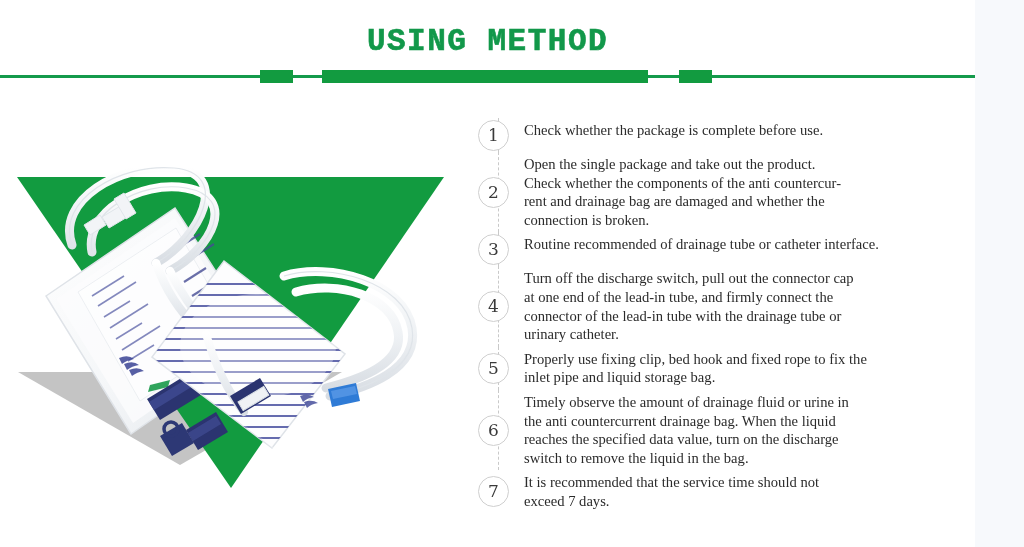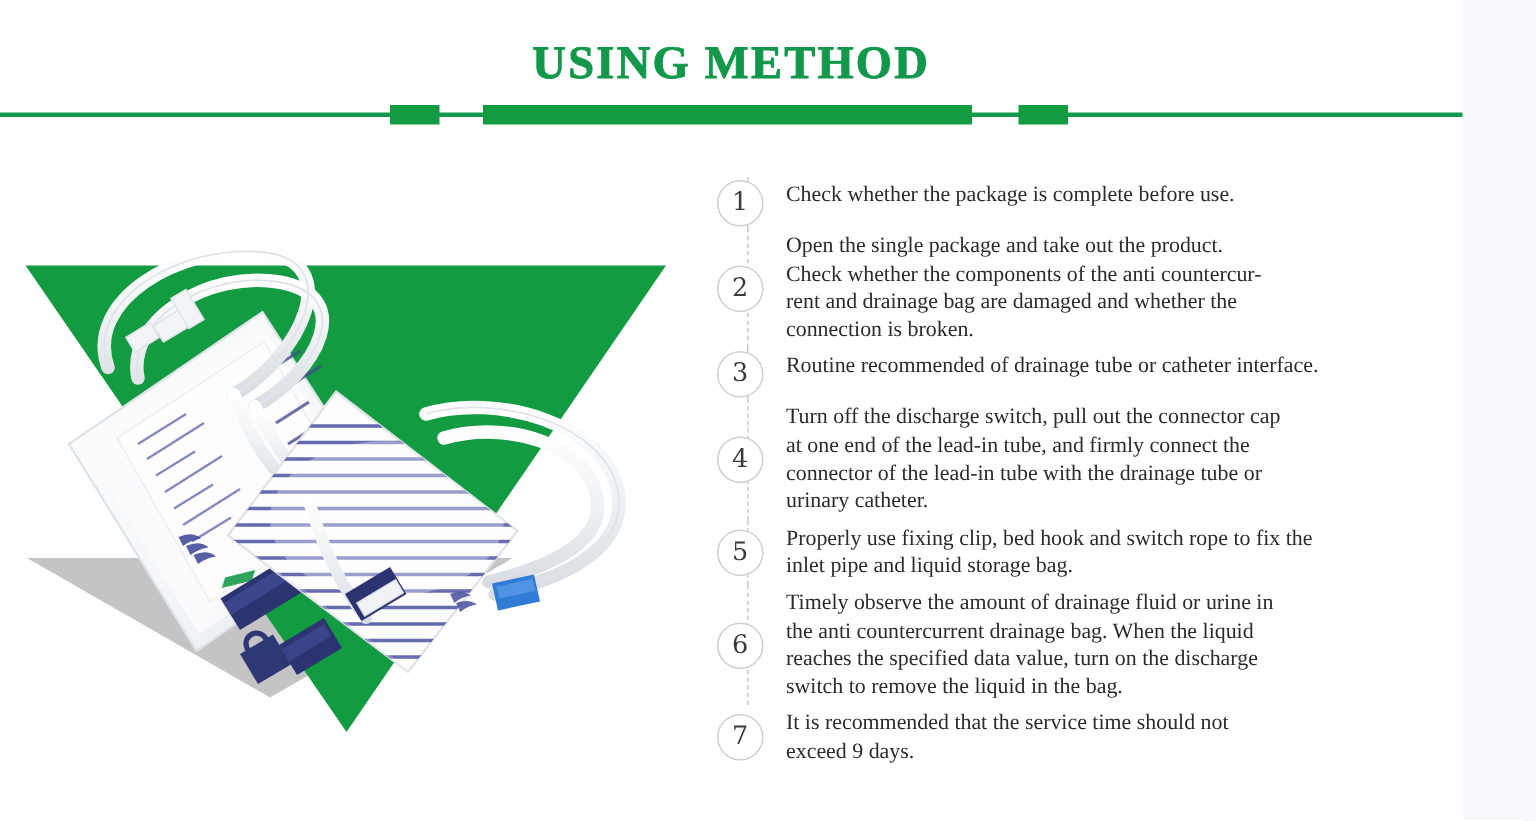--- a/index.html
+++ b/index.html
@@ -28,21 +28,21 @@
     background: #f7f9fc;
   }
 
   
   #title {
     position: absolute;
     top: 24px;
     left: 0;
     width: 975px;
     text-align: center;
-    font-family: Liberation Serif, serif;
+    font-family: Liberation Mono, monospace;
     font-weight: bold;
     font-size: 31px;
     letter-spacing: 1.5px;
     color: #12984a;
     -webkit-text-stroke: 0.6px #12984a;
   }
 
   #divider {
     position: absolute;
     left: 0;
@@ -346,21 +346,21 @@
 urinary catheter.</div>
       </div>
     </div>
 
     <div class="step center">
       <div class="marker-col">
         <div class="dash-line"></div>
         <div class="circle">5</div>
       </div>
       <div class="step-body">
-        <div class="step-text">Properly use fixing clip, bed hook and switch rope to fix the
+        <div class="step-text">Properly use fixing clip, bed hook and fixed rope to fix the
 inlet pipe and liquid storage bag.</div>
       </div>
     </div>
 
     <div class="step center">
       <div class="marker-col">
         <div class="dash-line"></div>
         <div class="circle">6</div>
       </div>
       <div class="step-body">
@@ -370,19 +370,19 @@
 switch to remove the liquid in the bag.</div>
       </div>
     </div>
 
     <div class="step center">
       <div class="marker-col">
         <div class="circle">7</div>
       </div>
       <div class="step-body">
         <div class="step-text">It is recommended that the service time should not
-exceed 9 days.</div>
+exceed 7 days.</div>
       </div>
     </div>
 
   </div>
 
 </div>
 
 </body></html>

